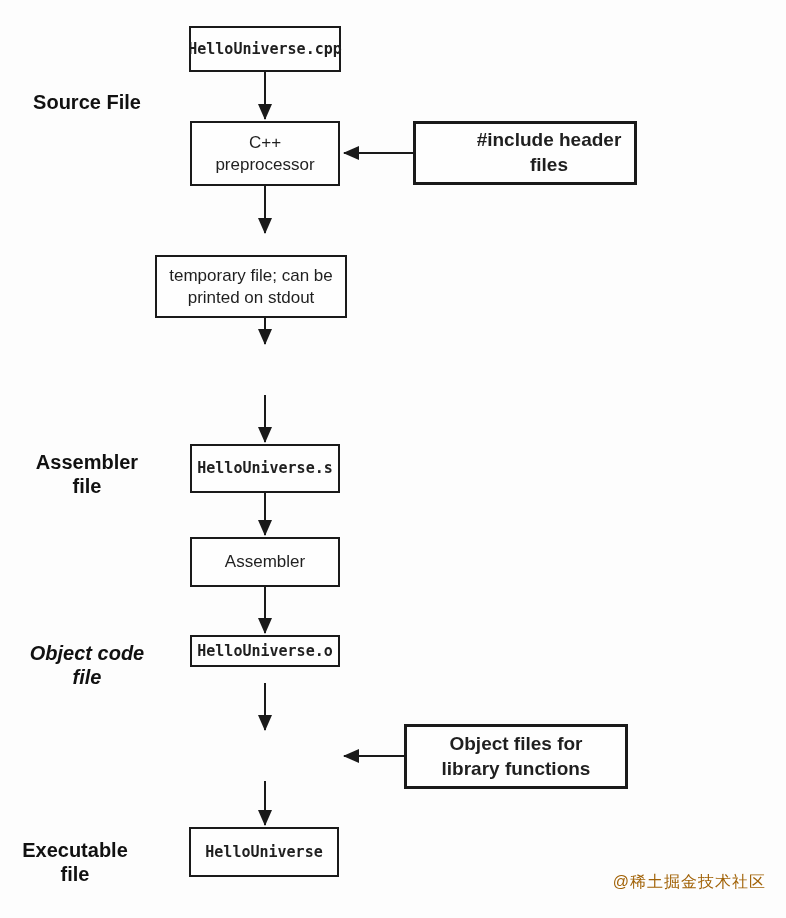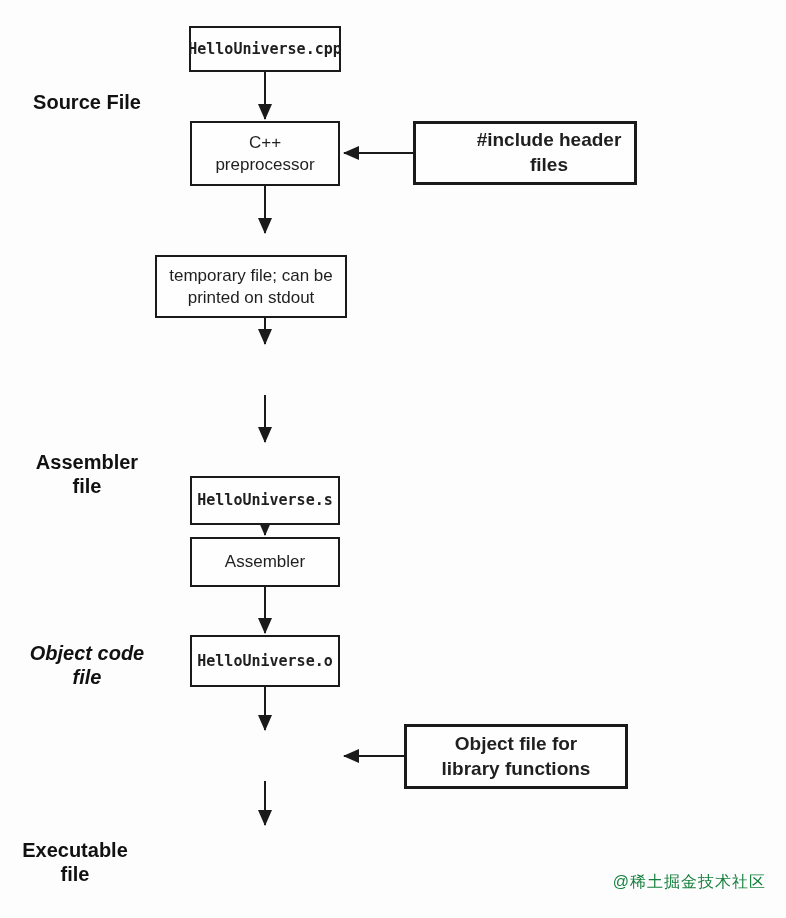--- a/index.html
+++ b/index.html
@@ -53,21 +53,21 @@
     line-height: 1.22;
     color: #111;
     text-align: center;
     white-space: pre-line;
   }
   .watermark {
     position: absolute;
     right: 20px;
     top: 872px;
     font-size: 16px;
-    color: #15803d;
+    color: #a16207;
     letter-spacing: 1px;
   }
 </style>
 </head>
 <body>
 
 <div class="canvas">
 
   <svg class="arrows" width="786" height="918">
     <defs>
@@ -100,26 +100,27 @@
   <div class="box" style="left:190px; top:121px; width:150px; height:65px;">C++
 preprocessor</div>
 
   <div class="box side" style="left:413px; top:121px; width:224px; height:64px;padding-left:48px;">#include header
 files</div>
 
   <div class="box" style="left:155px; top:235px; width:192px; height:63px;margin-top:20px;">temporary file; can be
 printed on stdout</div>
 
 
-  <div class="box mono" style="left:190px; top:444px; width:150px; height:49px;margin-top:32px;">HelloUniverse.s</div>
+  <div class="box mono" style="left:190px; top:444px; width:150px; height:49px;">HelloUniverse.s</div>
 
   <div class="box" style="left:190px; top:537px; width:150px; height:50px;">Assembler</div>
 
-  <div class="box mono" style="left:190px; top:635px; width:150px; height:52px;">HelloUniverse.o</div>
+  <div class="box mono" style="left:190px; top:635px; width:150px; height:32px;">HelloUniverse.o</div>
 
 
-  <div class="box side" style="left:404px; top:724px; width:224px; height:65px;">Object file for
+  <div class="box side" style="left:404px; top:724px; width:224px; height:65px;">Object files for
 library functions</div>
 
+  <div class="box mono" style="left:189px; top:827px; width:150px; height:50px;">HelloUniverse</div>
 
   <div class="watermark">@稀土掘金技术社区</div>
 
 </div>
 
 </body></html>

